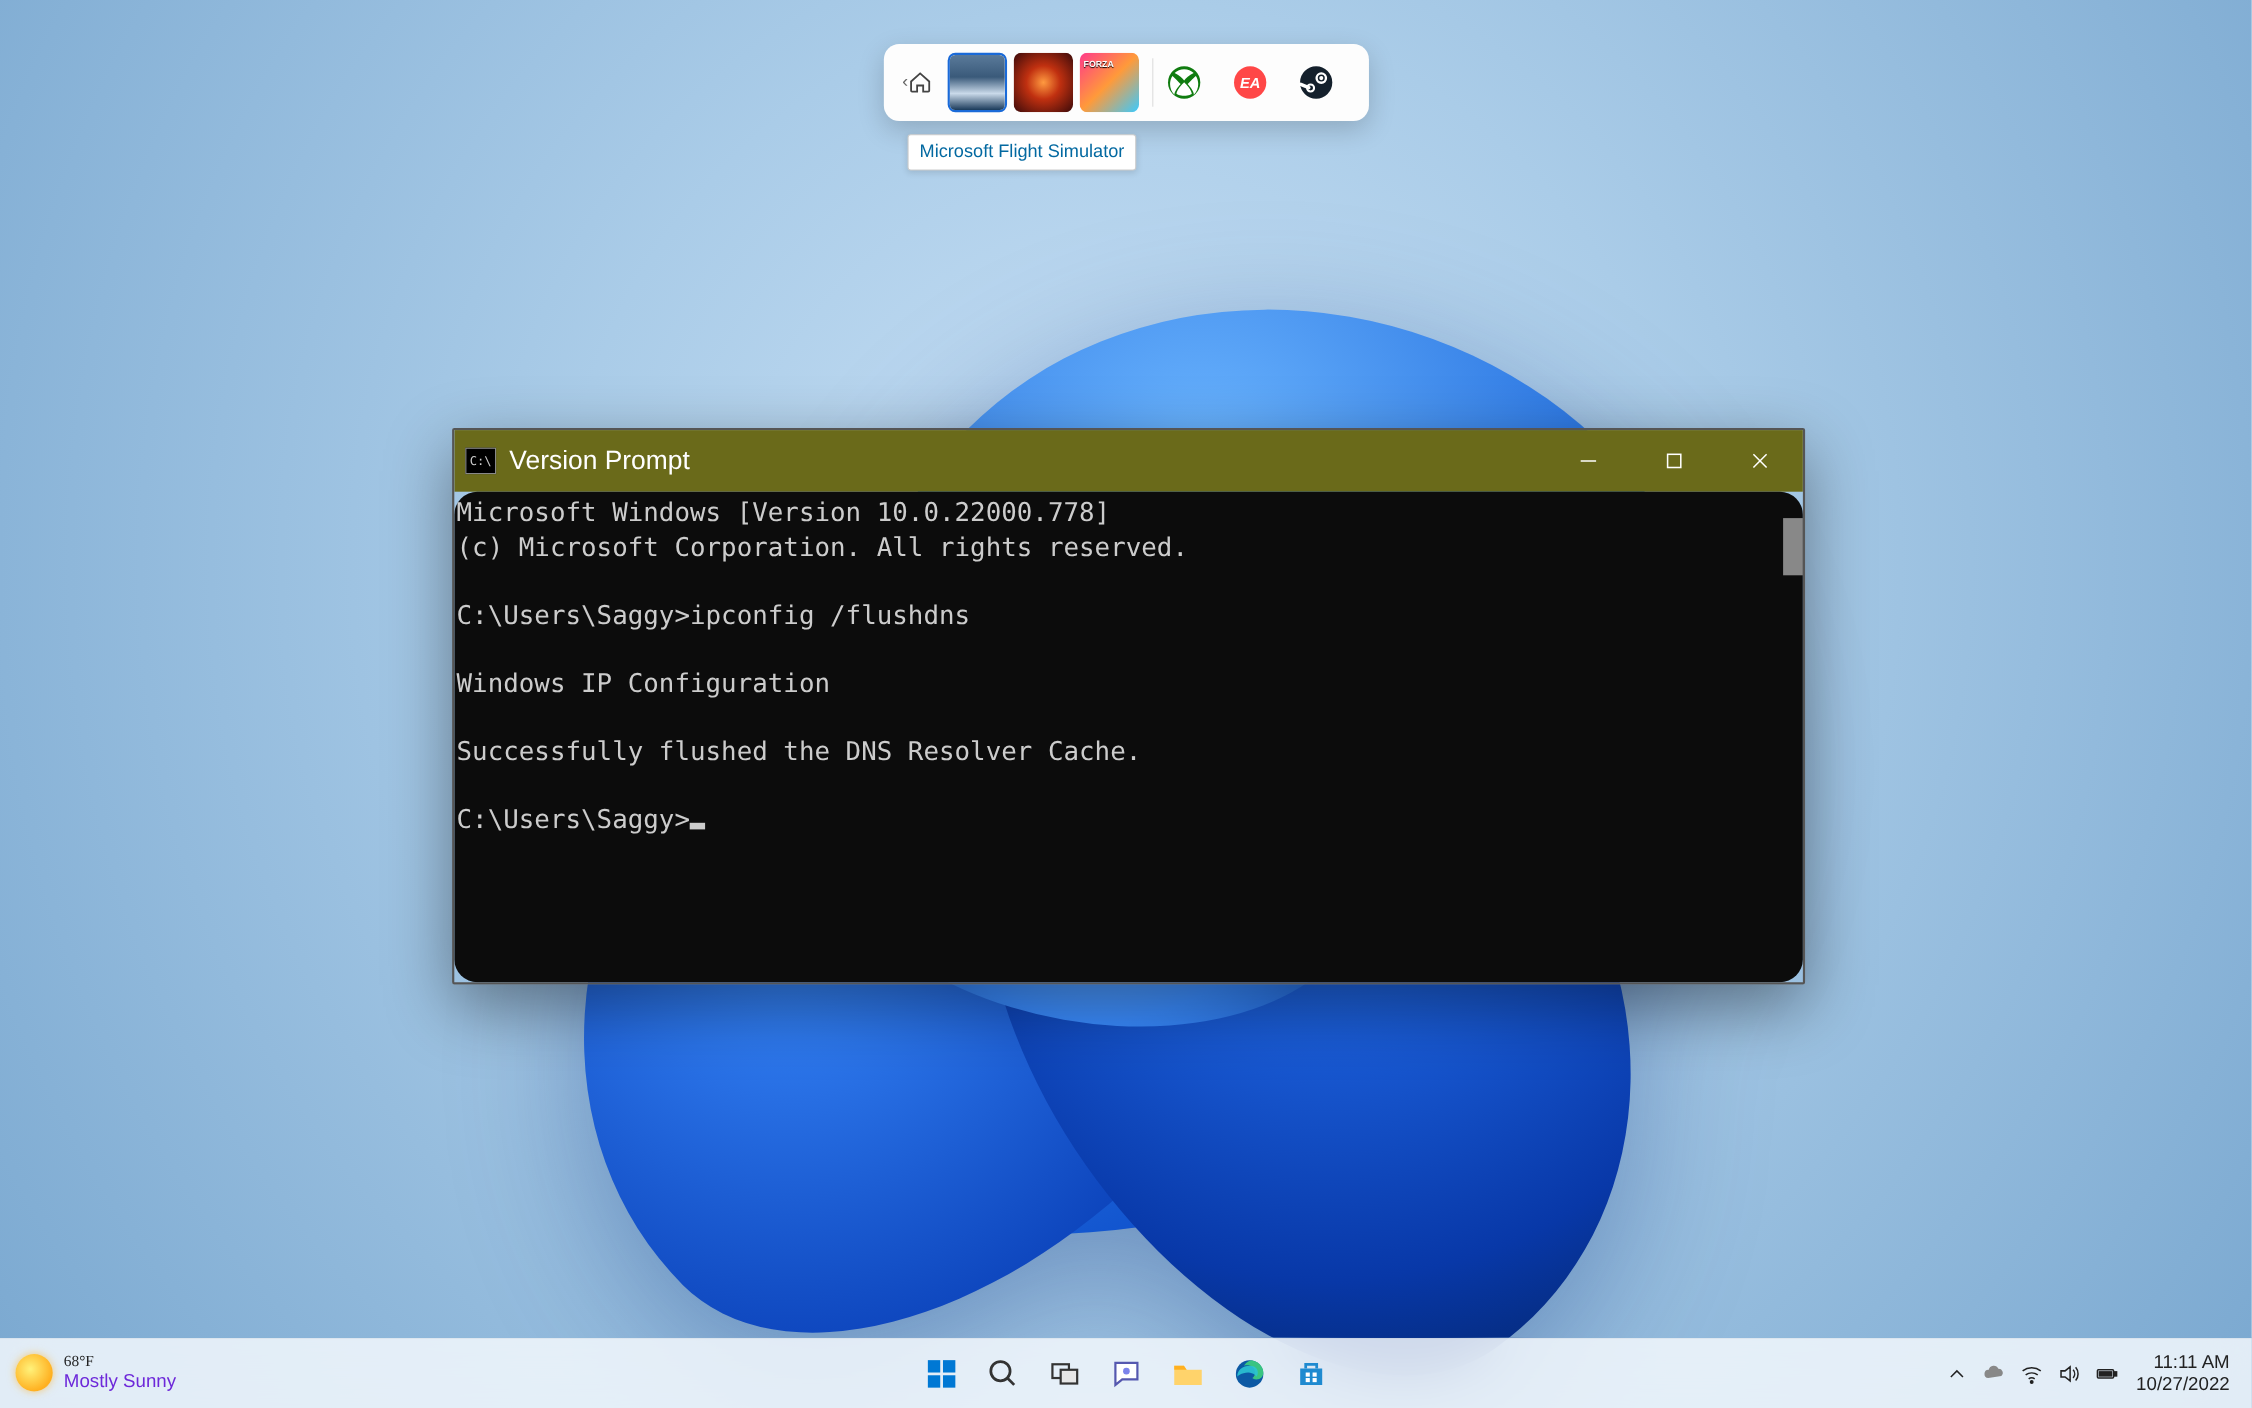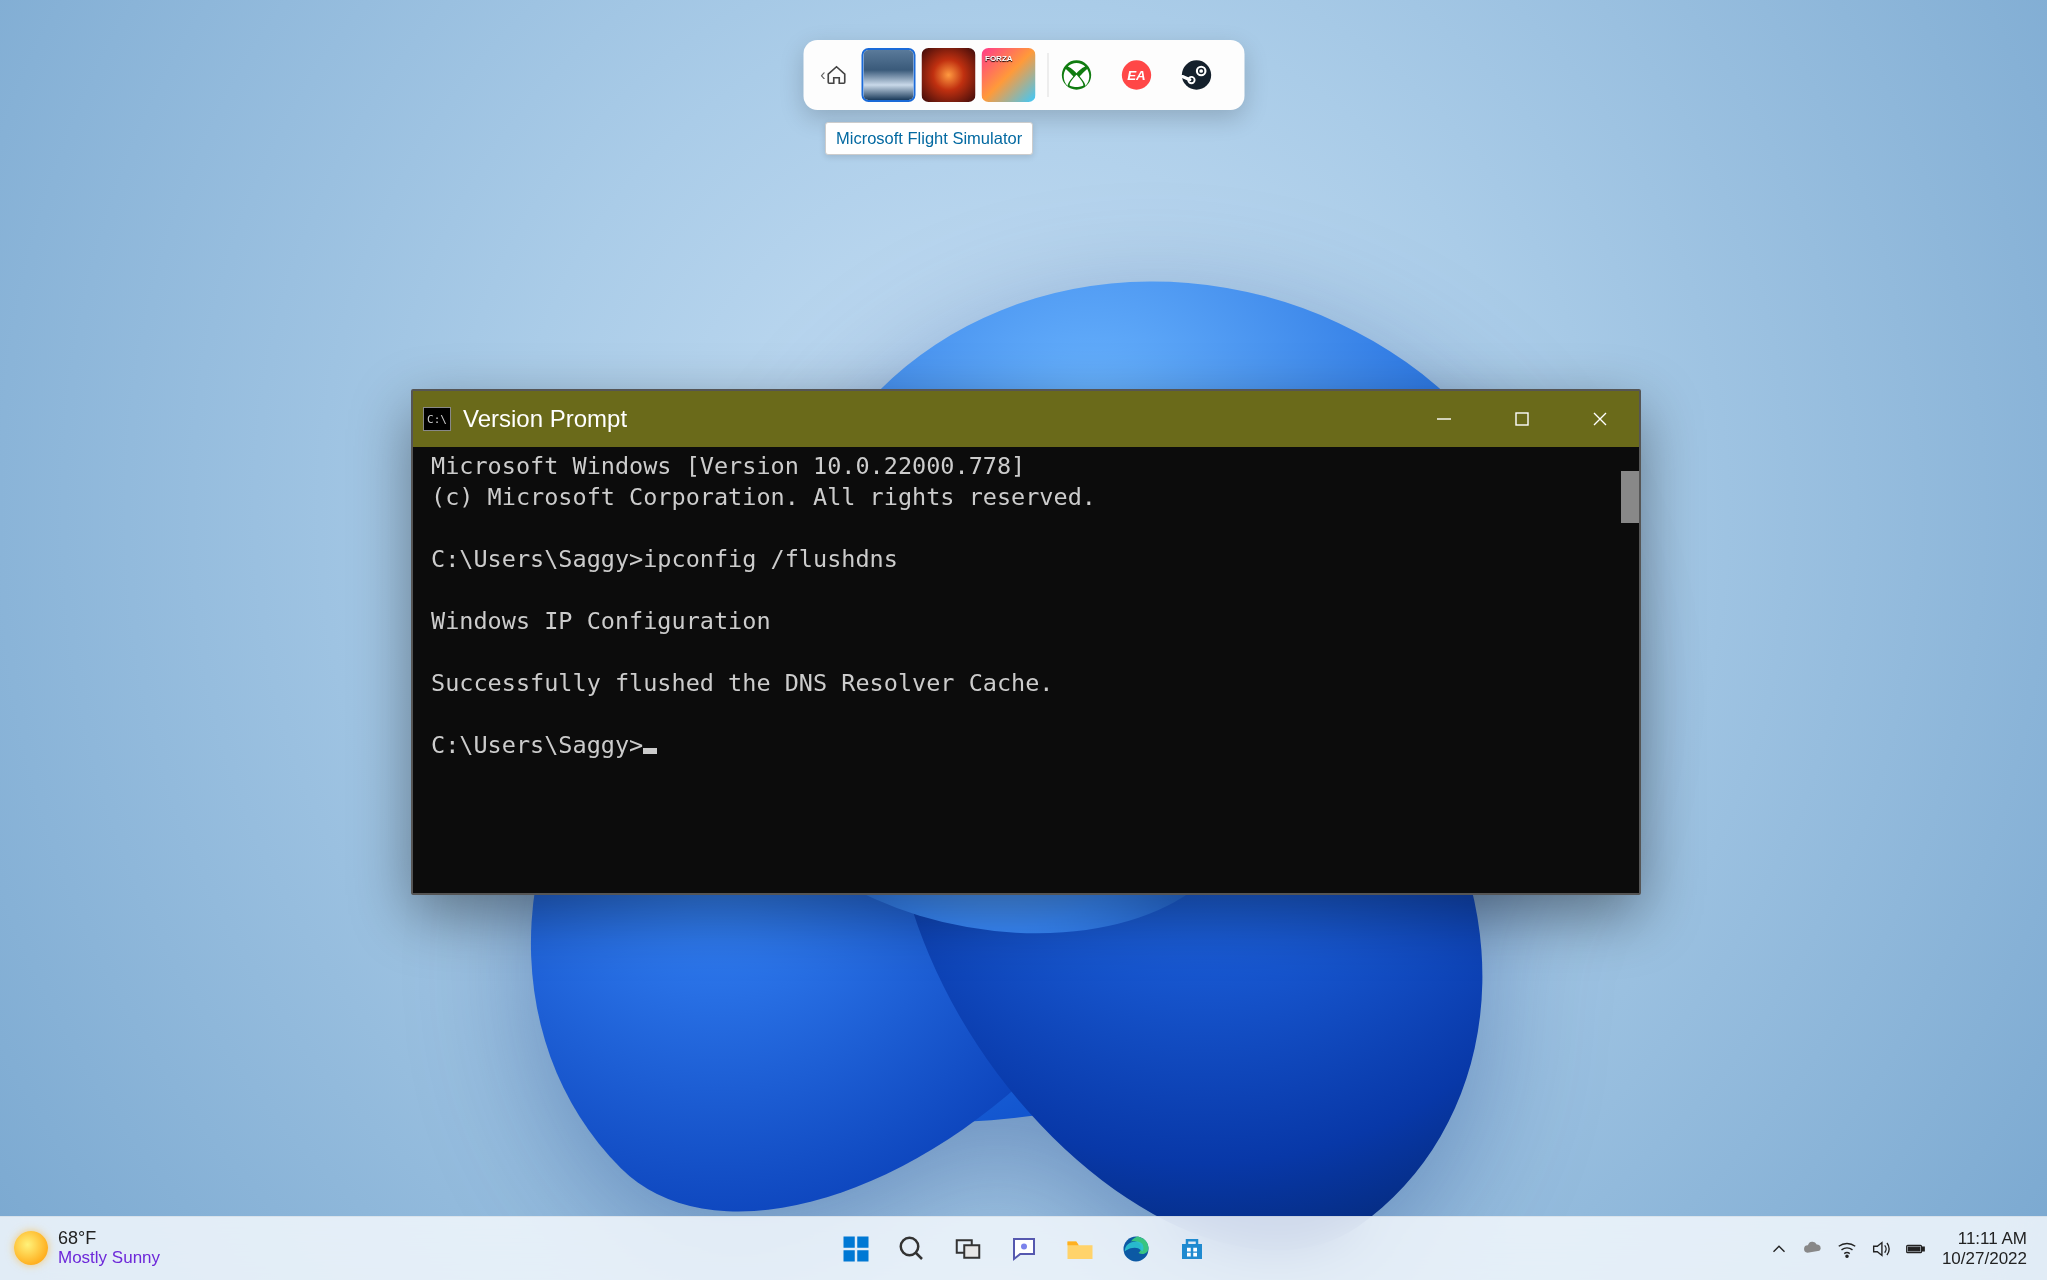--- a/index.html
+++ b/index.html
@@ -64,41 +64,41 @@
   .cmd-title .ic {
     width: 28px; height: 24px; background: #000; border: 1px solid #888;
     display: inline-flex; align-items: center; justify-content: center;
     font-size: 11px; margin-right: 12px; font-family: monospace; color: #ccc;
   }
   .cmd-title .sp { flex: 1; }
   .winbtn { width: 78px; height: 56px; display:flex; align-items:center; justify-content:center; color:#fff; font-size:20px; }
   .winbtn svg { width: 18px; height: 18px; stroke: #fff; stroke-width: 1.4; fill: none; }
   .cmd-body {
     background: #0c0c0c; color: #ccc; height: calc(100% - 56px);
-    font-family: Consolas, monospace; font-size: 23.5px; padding: 4px 18px;
-    white-space: pre; position: relative; line-height: 1.32;
+    font-family: Consolas, monospace; font-size: 23.5px; padding: 4px 2px;
+    white-space: pre; position: relative; line-height: 1.32; border-radius: 21px;
   }
   .cmd-body .scroll { position: absolute; right: 0; top: 24px; width: 18px; height: 52px; background: #888; }
   .cursor { display:inline-block; width: 14px; height: 6px; background:#ccc; vertical-align: -1px; }
 
   
   .taskbar {
     position: absolute; bottom: 0; left: 0; right: 0; height: 64px;
     background: rgba(243,248,253,.85); backdrop-filter: blur(20px);
     border-top: 1px solid rgba(0,0,0,.05);
     display: flex; align-items: center; z-index: 10;
   }
   .weather { display:flex; align-items:center; gap:10px; padding-left: 14px; min-width: 240px; }
   .weather .sun {
     width: 34px; height: 34px; border-radius: 50%;
     background: radial-gradient(circle at 40% 40%, #fff27a 0%, #ffb020 70%);
     box-shadow: 0 0 8px rgba(255,176,32,.6);
   }
   .weather .txt { line-height: 1.1; }
-  .weather .temp { font-size: 18px; color:#222; }
+  .weather .temp { font-size: 14px; color:#222;font-family:Liberation Serif, serif; }
   .weather .cond { font-size: 17px; color:#6d28d9; }
 
   .center { position:absolute; left:50%; transform:translateX(-50%); display:flex; align-items:center; gap:6px; height:100%; }
   .tb-item { width: 50px; height: 50px; border-radius: 6px; display:flex; align-items:center; justify-content:center; cursor:pointer; }
   .tb-item svg { width: 30px; height: 30px; }
 
   .systray { margin-left:auto; display:flex; align-items:center; gap:4px; padding-right: 12px; color:#222; height:100%; }
   .tray-ic { width: 30px; height: 50px; display:flex; align-items:center; justify-content:center; }
   .tray-ic svg { width: 22px; height: 22px; stroke:#222; fill:none; stroke-width:1.5; }
   .clock { text-align:right; font-size: 17px; line-height:1.15; padding: 0 8px; }

